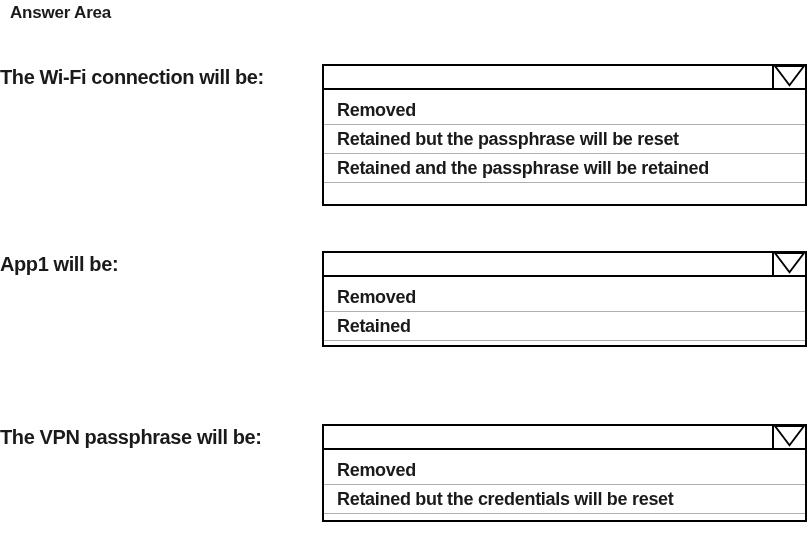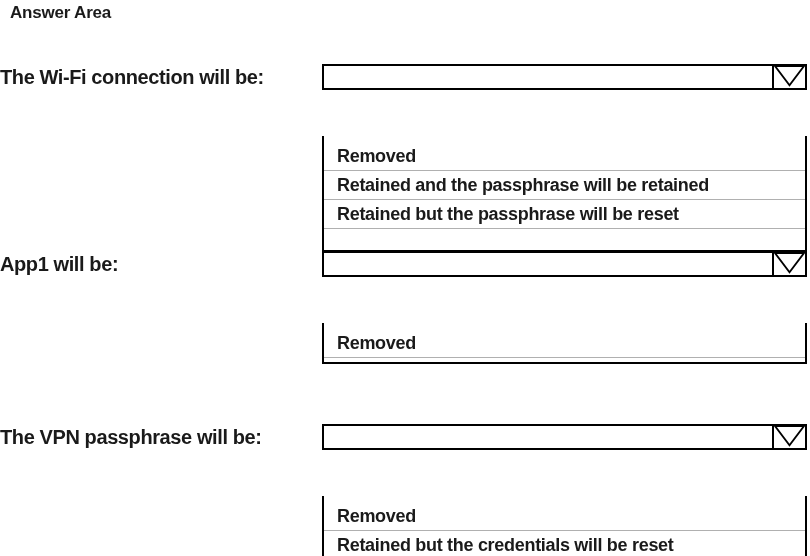--- a/index.html
+++ b/index.html
@@ -86,21 +86,20 @@
     position: absolute;
     left: 0; top: 0;
     width: 100%;
     height: 100%;
     display: block;
   }
   .options {
     border: 2px solid var(--border);
     border-top: none;
     background: var(--bg);
-    margin-top: 46px;
   }
   .option {
     font-size: 18px;
     font-weight: bold;
     color: var(--text);
     line-height: 28px;
     padding-left: 13px;
     border-bottom: 1px solid var(--separator);
     letter-spacing: -0.3px;
     white-space: nowrap;
@@ -122,40 +121,41 @@
       <div class="select-header">
         <span class="selected-value"></span>
         <span class="arrow-box">
           <svg class="chevron" viewBox="0 0 33 24" preserveAspectRatio="none">
             <polygon points="1,0 16.5,21 32,0" fill="#ffffff" stroke="#000000" stroke-width="2"></polygon>
           </svg>
         </span>
       </div>
       <div class="options">
             <div class="option">Removed</div>
+            <div class="option">Retained but the passphrase will be reset</div>
             <div class="option">Retained and the passphrase will be retained</div>
-            <div class="option">Retained but the passphrase will be reset</div>
             <div class="filler" style="height: 21px;"></div>
           </div>
     </div>
   </div>
 
   <div class="group" style="top: 251px;">
     <div class="label">App1 will be:</div>
     <div class="widget">
       <div class="select-header">
         <span class="selected-value"></span>
         <span class="arrow-box">
           <svg class="chevron" viewBox="0 0 33 24" preserveAspectRatio="none">
             <polygon points="1,0 16.5,21 32,0" fill="#ffffff" stroke="#000000" stroke-width="2"></polygon>
           </svg>
         </span>
       </div>
       <div class="options">
             <div class="option">Removed</div>
+            <div class="option">Retained</div>
             <div class="filler" style="height: 4px;"></div>
           </div>
     </div>
   </div>
 
   <div class="group" style="top: 424px;">
     <div class="label">The VPN passphrase will be:</div>
     <div class="widget">
       <div class="select-header">
         <span class="selected-value"></span>

